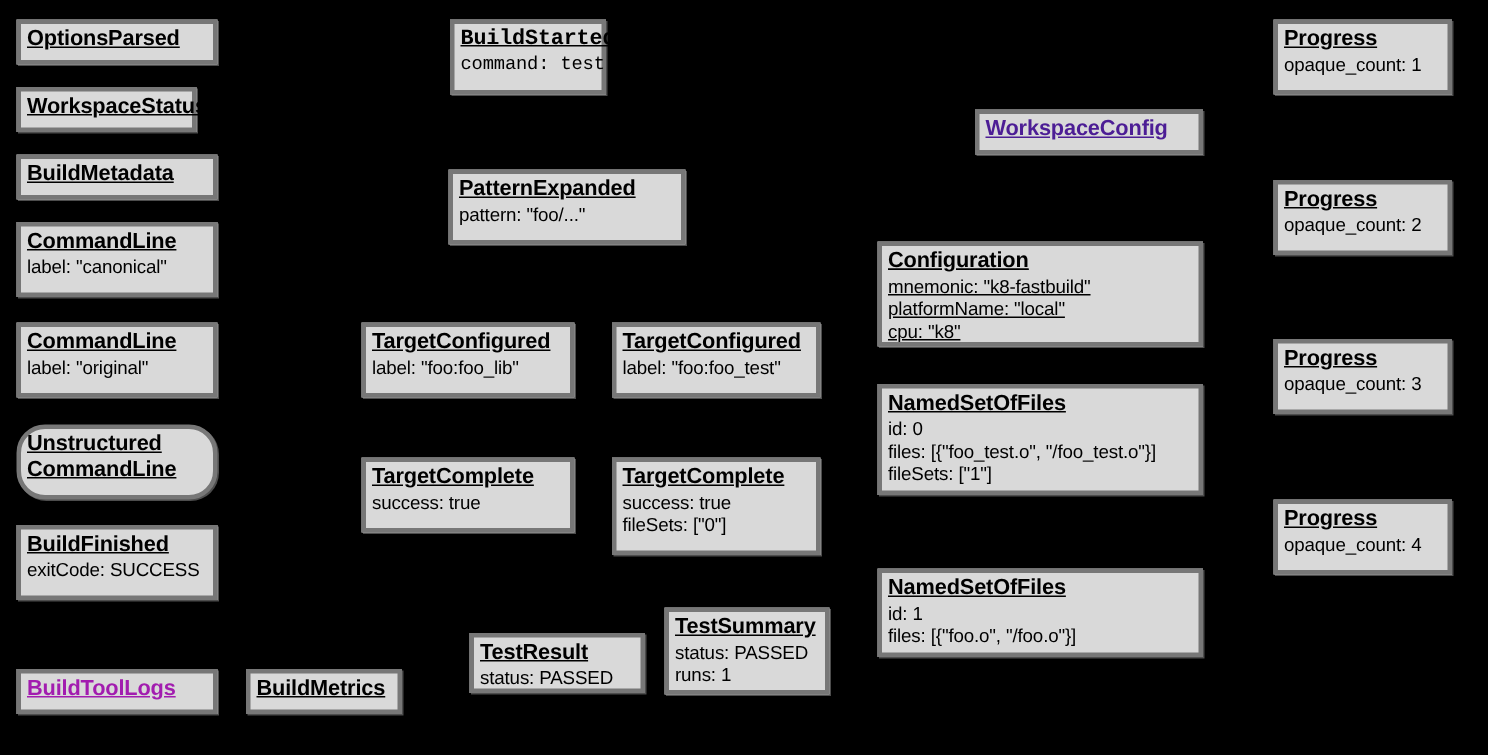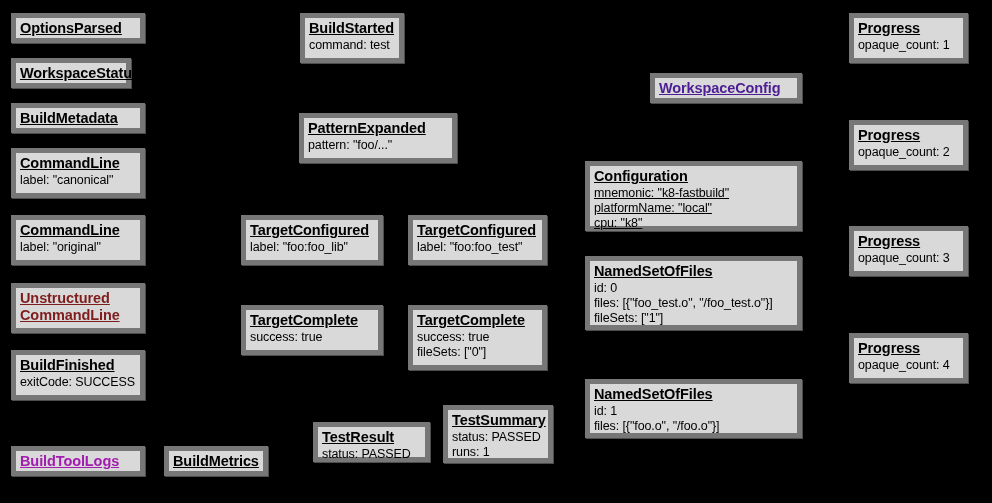--- a/index.html
+++ b/index.html
@@ -12,21 +12,21 @@
     width: 992px;
     height: 503px;
     background: #000000;
     overflow: hidden;
     font-family: "Liberation Sans", sans-serif;
   }
   .node {
     position: absolute;
     box-sizing: border-box;
     background: #d9d9d9;
-    border: 5px solid #0ea5e9;
+    border: 3px solid #0ea5e9;
     box-shadow: 1px 1px 0 0 #4d4d4d;
     padding: 2px 4px 3px 4px;
     color: #000000;
   }
   .node-title {
     display: block;
     font-size: 14.5px;
     font-weight: bold;
     line-height: 17px;
     text-decoration: underline;
@@ -63,37 +63,37 @@
       <span class="node-fields">
         <span class="node-field">label: "canonical"</span>
       </span>
     </div>
     <div class="node" style="left: 11px; top: 215px; width: 134px; height: 50px; background: rgb(217, 217, 217); border-color: rgb(119, 119, 119); color: rgb(0, 0, 0);">
       <span class="node-title">CommandLine</span>
       <span class="node-fields">
         <span class="node-field">label: "original"</span>
       </span>
     </div>
-    <div class="node" style="left: 11px; top: 283px; width: 134px; height: 50px; background: rgb(217, 217, 217); border-color: rgb(119, 119, 119); color: #7f1d1d;">
+    <div class="node" style="left: 11px; top: 283px; width: 134px; height: 50px; background: rgb(217, 217, 217); border-color: rgb(119, 119, 119); color: #000000; border-radius: 19px;">
       <span class="node-title">Unstructured
 CommandLine</span>
     </div>
     <div class="node" style="left: 11px; top: 350px; width: 134px; height: 50px; background: rgb(217, 217, 217); border-color: rgb(119, 119, 119); color: rgb(0, 0, 0);">
       <span class="node-title">BuildFinished</span>
       <span class="node-fields">
         <span class="node-field">exitCode: SUCCESS</span>
       </span>
     </div>
     <div class="node" style="left: 11px; top: 446px; width: 134px; height: 30px; background: rgb(217, 217, 217); border-color: rgb(119, 119, 119); color: #a21caf;">
       <span class="node-title">BuildToolLogs</span>
     </div>
     <div class="node" style="left: 164px; top: 446px; width: 104px; height: 30px; background: rgb(217, 217, 217); border-color: rgb(119, 119, 119); color: rgb(0, 0, 0);">
       <span class="node-title">BuildMetrics</span>
     </div>
-    <div class="node" style="left: 300px; top: 13px; width: 104px; height: 50px; background: rgb(217, 217, 217); border-color: rgb(119, 119, 119); color: rgb(0, 0, 0);">
+    <div class="node" style="left: 300px; top: 13px; width: 104px; height: 50px; background: rgb(217, 217, 217); border-color: rgb(119, 119, 119); color: rgb(0, 0, 0); font-family: Liberation Mono, monospace;">
       <span class="node-title">BuildStarted</span>
       <span class="node-fields">
         <span class="node-field">command: test</span>
       </span>
     </div>
     <div class="node" style="left: 299px; top: 113px; width: 158px; height: 50px; background: rgb(217, 217, 217); border-color: rgb(119, 119, 119); color: rgb(0, 0, 0);">
       <span class="node-title">PatternExpanded</span>
       <span class="node-fields">
         <span class="node-field">pattern: "foo/..."</span>
       </span>

